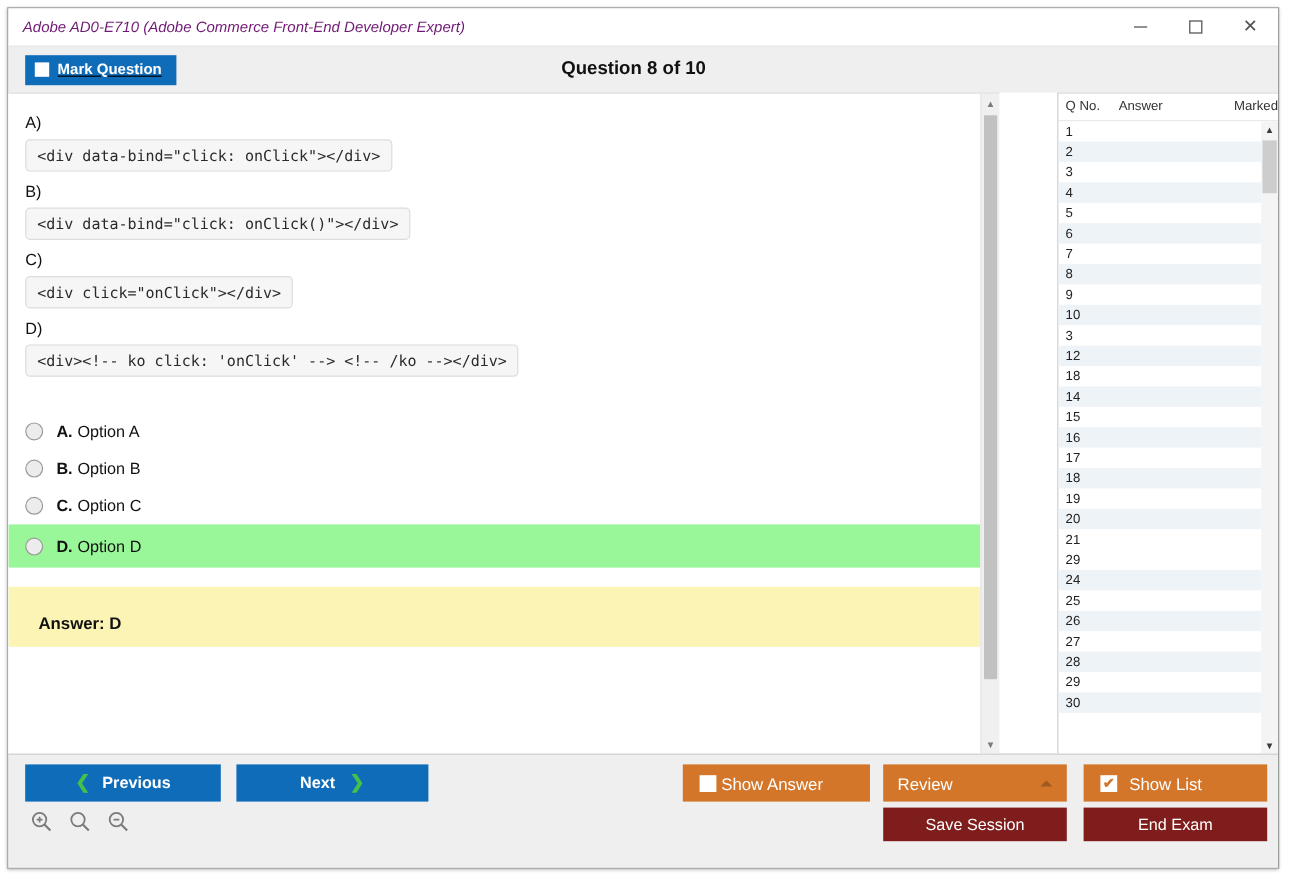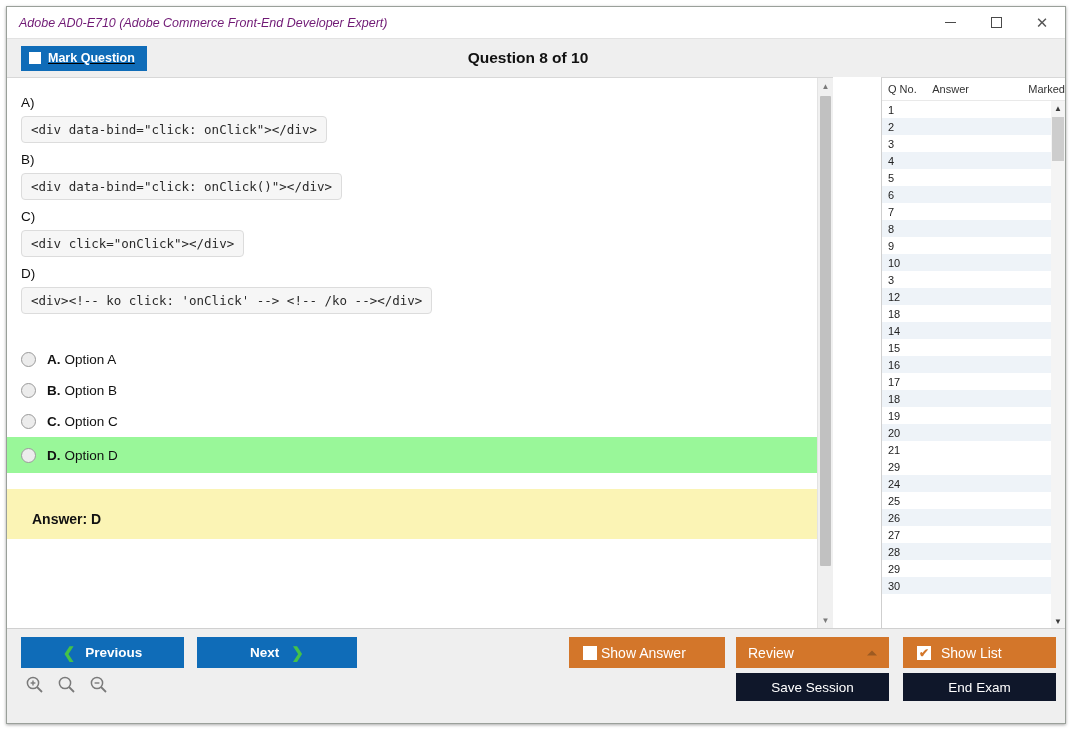--- a/index.html
+++ b/index.html
@@ -279,21 +279,21 @@
     font-size: 13.5px;
     font-weight: bold;
     cursor: pointer;
     display: flex;
     align-items: center;
     justify-content: center;
     position: absolute;
   }
   .btn-blue { background: #0f6cb8; }
   .btn-orange { background: #d3762a; font-weight: normal; font-size: 14px; }
-  .btn-navy { background: #0f172a; font-weight: normal; font-size: 13.5px; }
+  .btn-navy { background: #7f1d1d; font-weight: normal; font-size: 13.5px; }
 
   #btn-previous { left: 14px;  top: 8px;  width: 163px; height: 31px; gap: 10px; }
   #btn-next     { left: 190px; top: 8px;  width: 160px; height: 31px; gap: 12px; }
   #btn-show-answer { left: 562px; top: 8px; width: 156px; height: 31px; gap: 4px; justify-content: flex-start; padding-left: 14px; }
   #btn-review      { left: 729px; top: 8px; width: 153px; height: 31px; justify-content: flex-start; padding-left: 12px; }
   #btn-show-list   { left: 896px; top: 8px; width: 153px; height: 31px; justify-content: flex-start; padding-left: 14px; gap: 10px; }
   #btn-save-session { left: 729px; top: 44px; width: 153px; height: 28px; }
   #btn-end-exam     { left: 896px; top: 44px; width: 153px; height: 28px; }
 
   .chev { color: #44c14a; font-size: 15px; font-weight: bold; line-height: 1; }

